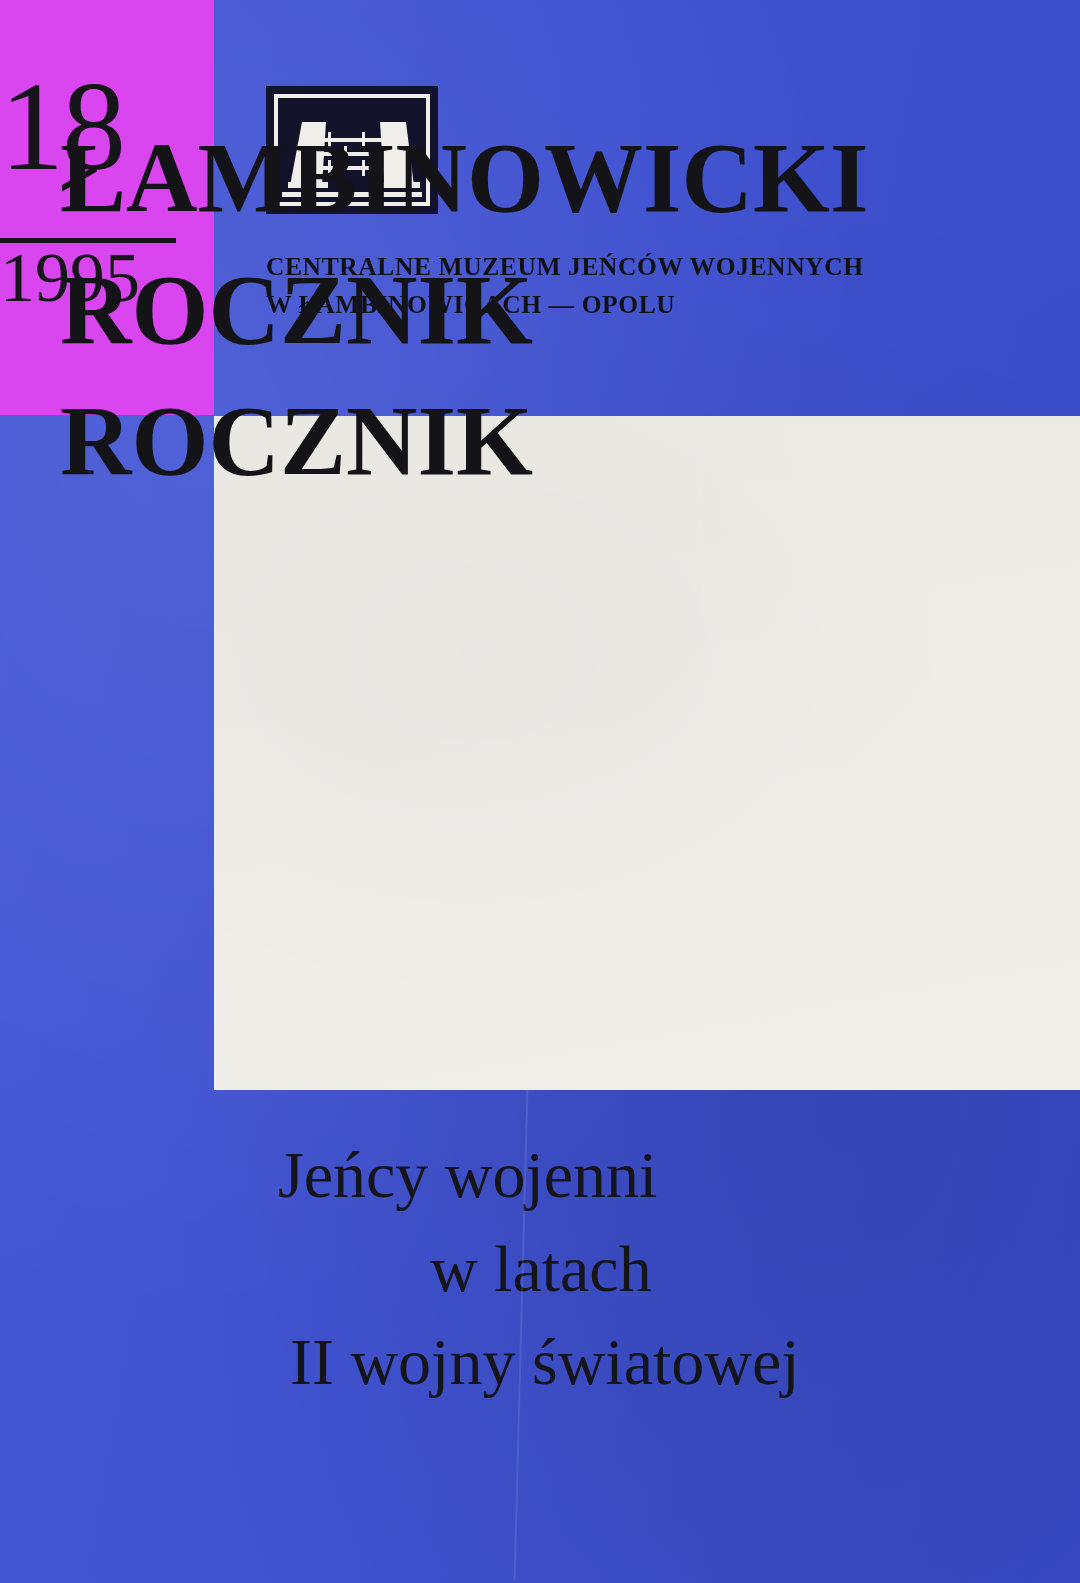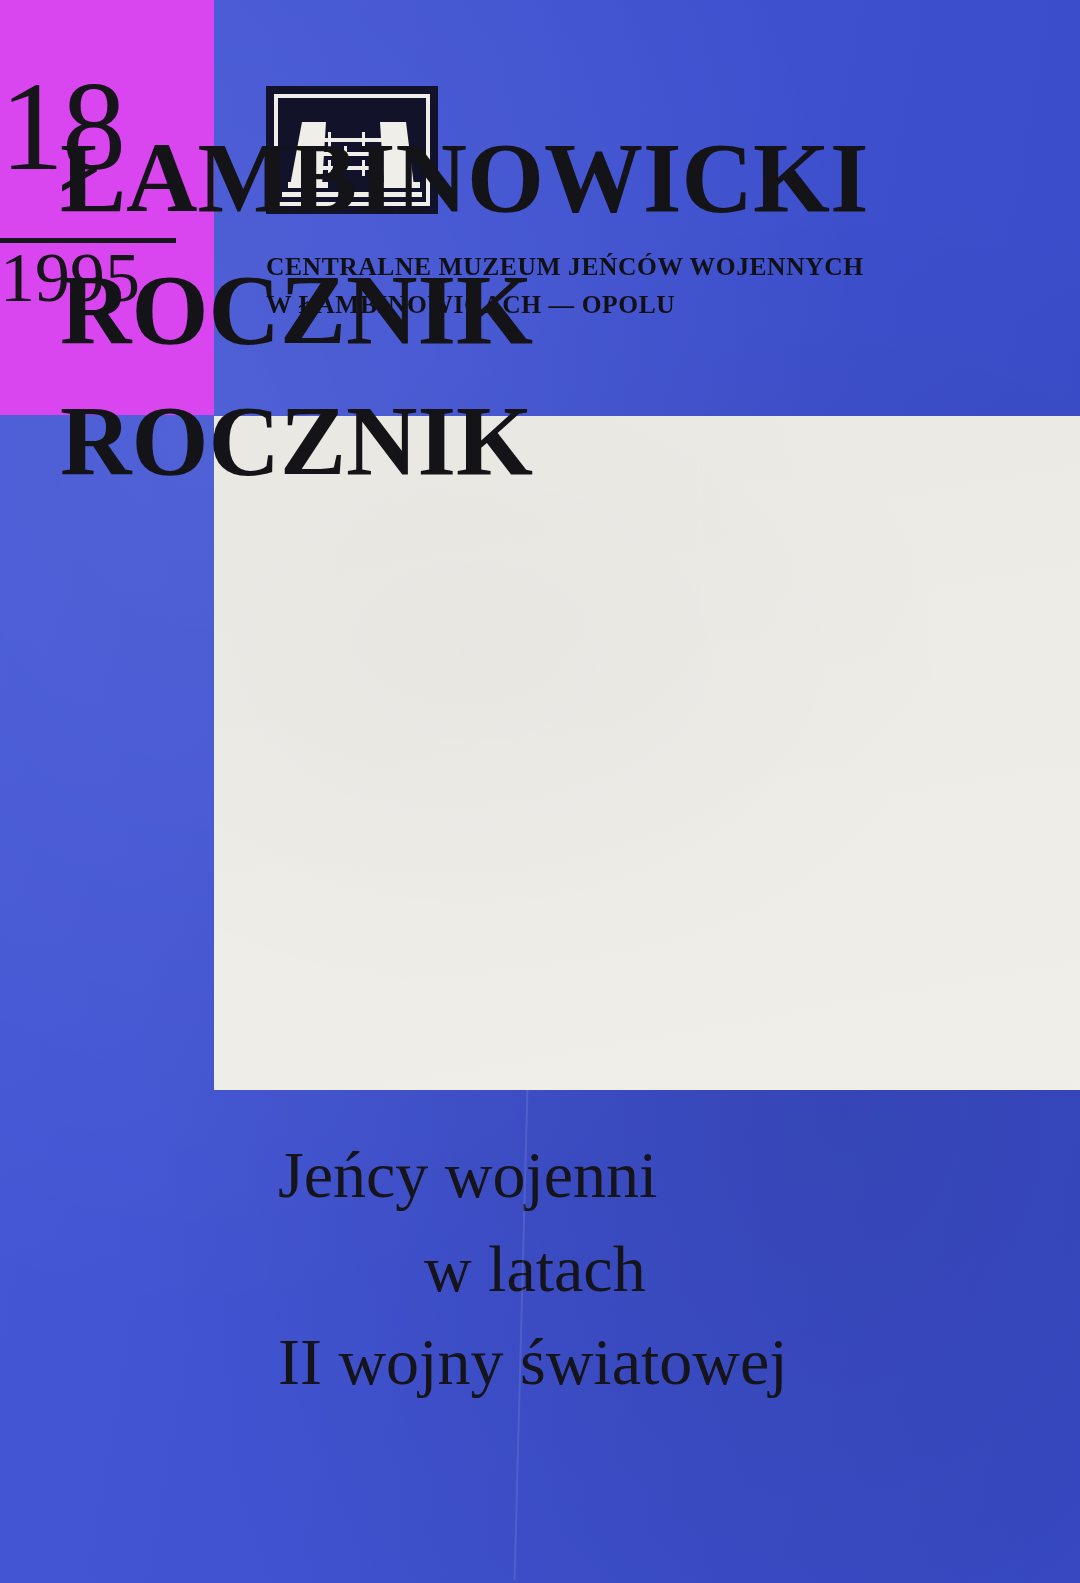--- a/index.html
+++ b/index.html
@@ -128,21 +128,21 @@
     top: 1128px;
     z-index: 3;
     color: #14141a;
     font-family: "Liberation Serif", serif;
     font-size: 66px;
     line-height: 1.42;
     font-weight: 400;
   }
   .subtitle div { white-space: nowrap; }
   .subtitle .l2 { margin-left: 4px; text-align: center; }
-  .subtitle .l3 { margin-left: 0; }
+  .subtitle .l3 { margin-left: 12px; }
   
   .crease {
     position: absolute;
     background: rgba(255,255,255,0.10);
     z-index: 4;
     pointer-events: none;
   }
 </style>
 </head>
 <body>

